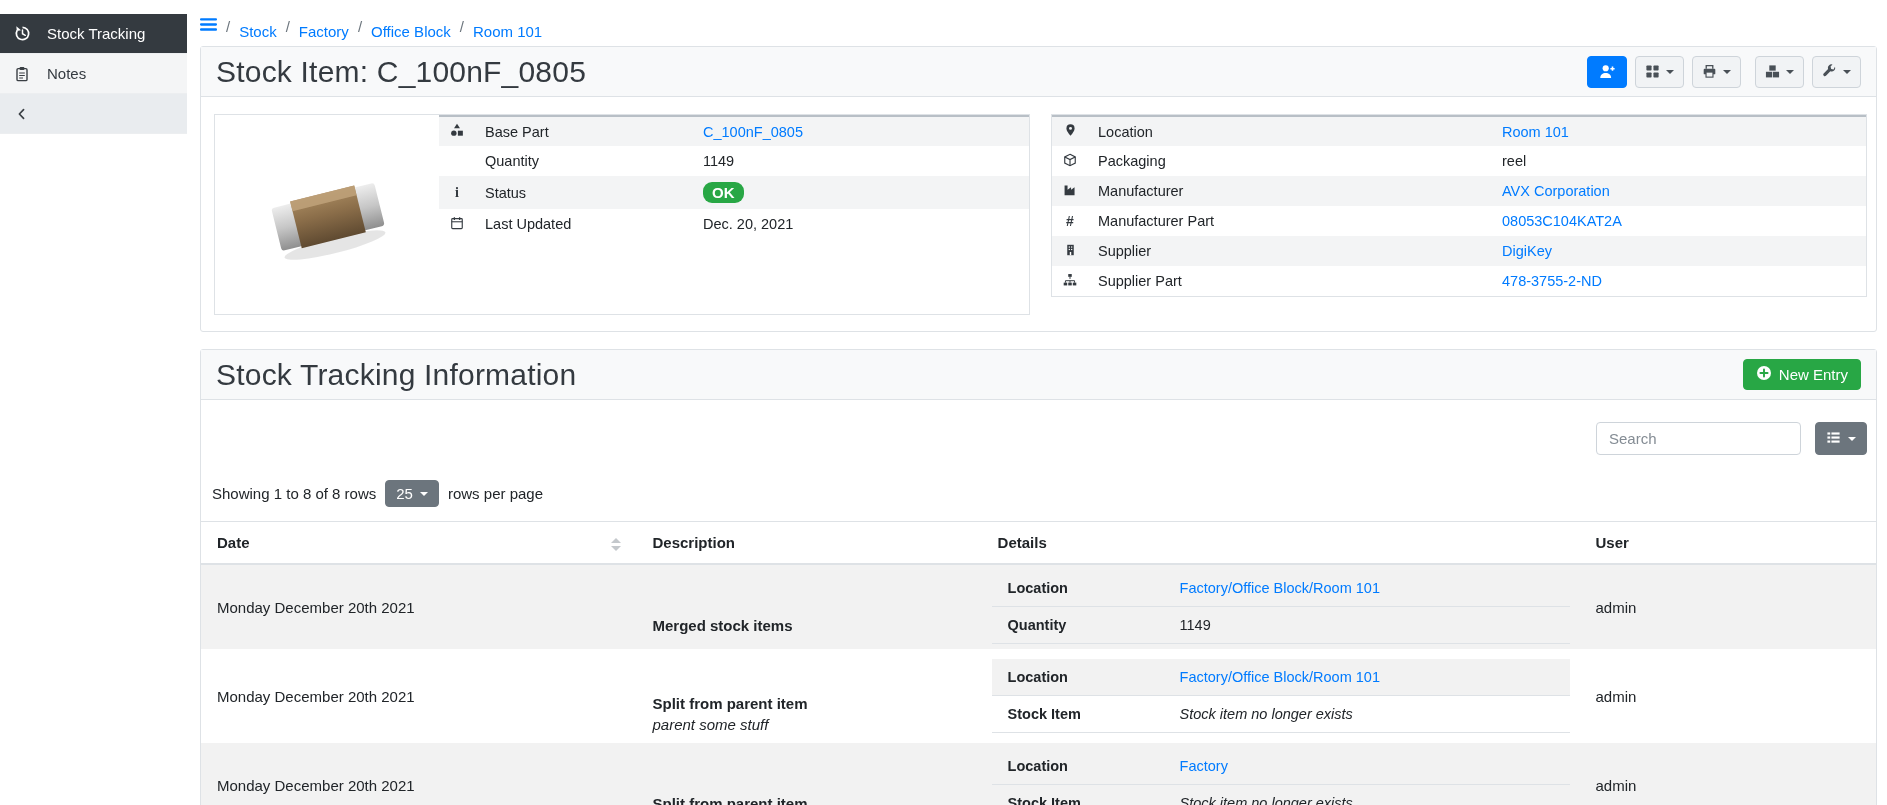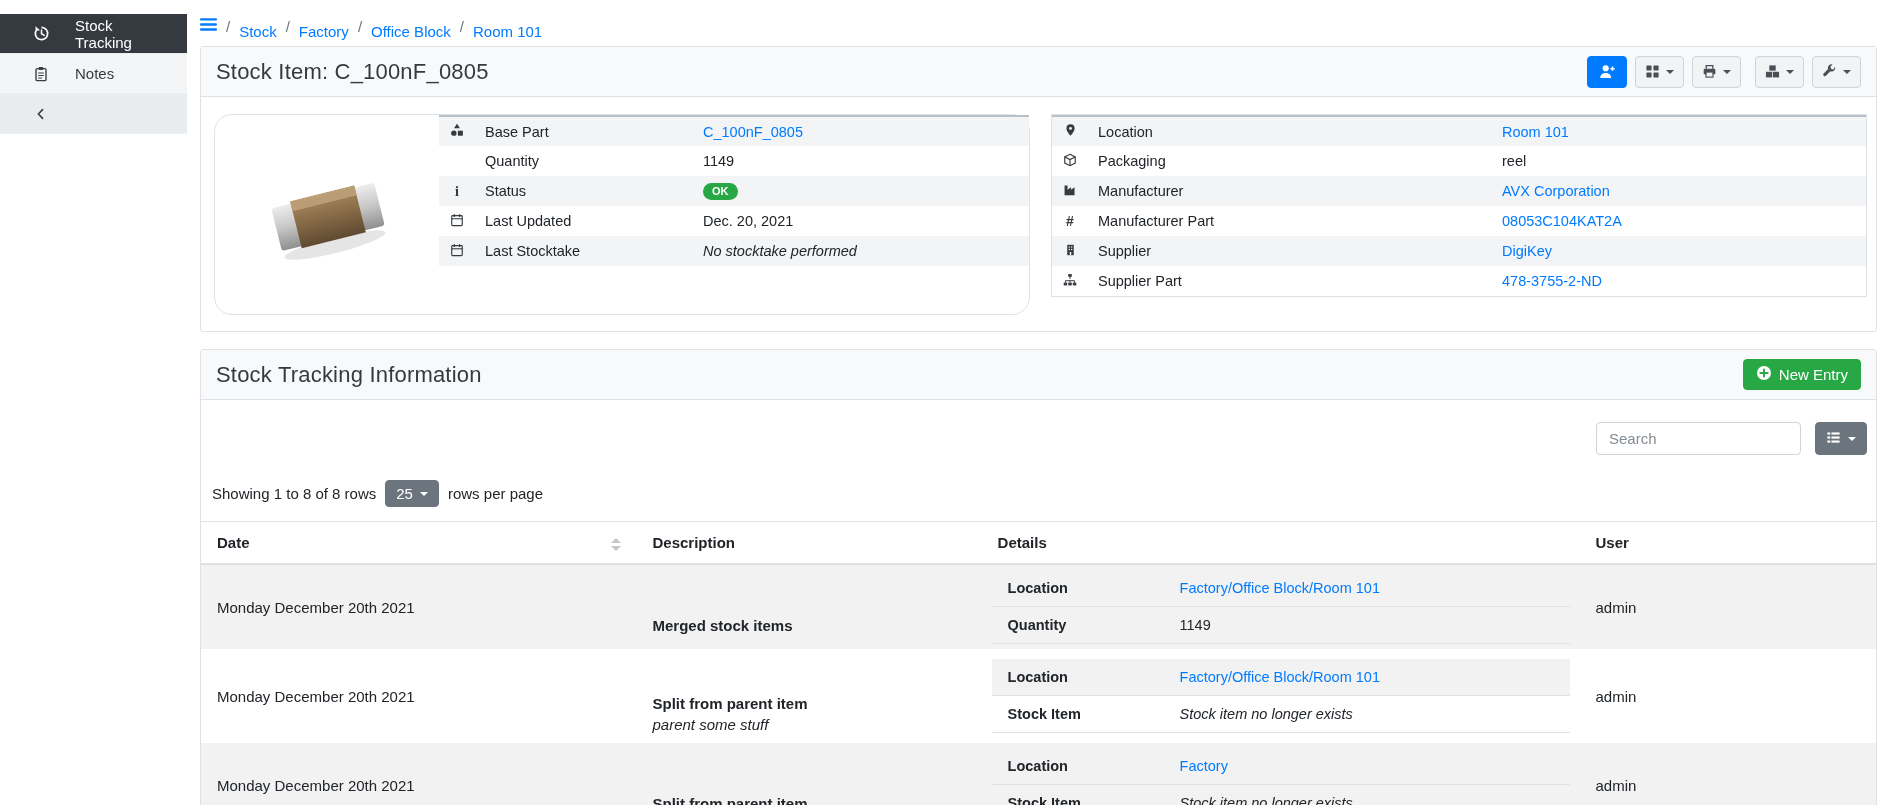--- a/index.html
+++ b/index.html
@@ -12,66 +12,66 @@
   *{box-sizing:border-box;margin:0;padding:0;}
   html,body{width:1887px;height:805px;overflow:hidden;background:#fff;
     font-family:"Liberation Sans",sans-serif;color:#212529;font-size:15px;}
   a{text-decoration:none;}
   button{font-family:inherit;}
 
   .app{display:flex;width:100%;height:100%;}
 
   
   .sidebar{flex:0 0 187px;padding-top:14px;background:#fff;}
-  .side-item{display:flex;align-items:center;gap:25px;height:40px;padding:0 32px;
+  .side-item{display:flex;align-items:center;gap:16px;height:40px;padding:0 13px;
     background:#f4f5f6;color:#343a40;font-size:15px;cursor:pointer;border-bottom:1px solid #eceef0;}
   .side-item .sicon{width:18px;height:18px;display:flex;align-items:center;justify-content:center;color:#3a3f44;flex:none;}
   .side-item.active{background:var(--sidebar-active-bg);color:#fff;}
   .side-item.active .sicon{color:#fff;}
   .side-item.collapse-btn{background:#e9ecef;}
 
   
   .main{flex:1;padding:14px 10px 0 13px;min-width:0;}
 
   .breadcrumb{display:flex;align-items:center;gap:9px;height:24px;margin-bottom:8px;font-size:15px;}
   .bc-menu{display:flex;align-items:center;color:var(--primary);cursor:pointer;}
   .bc-sep{color:#6c757d;}
   .bc-link{color:var(--link);cursor:pointer;margin-top:11px;}
 
   .panel{border:1px solid #dee2e6;border-radius:3px;background:#fff;}
   .panel + .panel{margin-top:17px;}
   .panel-heading{background:#f8f9fa;border-bottom:1px solid #dee2e6;height:50px;
     display:flex;align-items:center;justify-content:space-between;padding:0 15px;}
-  .panel-title{font-size:22px;font-weight:500;color:#343a40;letter-spacing:.2px;}
+  .panel-title{font-size:30px;font-weight:500;color:#343a40;letter-spacing:.2px;}
 
   
   .hdr-toolbar{display:flex;align-items:center;gap:8px;}
   .tbtn{display:inline-flex;align-items:center;justify-content:center;gap:6px;height:32px;min-width:40px;
     padding:0 9px;border:1px solid #ced4da;border-radius:4px;background:#f1f3f5;color:#495057;cursor:pointer;}
   .tbtn svg{display:block;}
   .tbtn.primary{background:var(--primary);border-color:var(--primary);color:#fff;}
   .tbtn.gap-lg{margin-left:6px;}
   .caret{width:0;height:0;border-left:4px solid transparent;border-right:4px solid transparent;
     border-top:4px solid currentColor;display:inline-block;}
 
   
   .details-body{display:flex;gap:21px;padding:17px 9px 16px 13px;align-items:flex-start;}
   .detail-box{border:1px solid #dee2e6;flex:1 1 0;min-width:0;}
-  .detail-box.with-thumb{display:flex;min-height:201px;border-radius:18px;}
+  .detail-box.with-thumb{display:flex;min-height:201px;}
   .thumb{flex:0 0 224px;display:flex;align-items:center;justify-content:center;}
   .detail-table-wrap{flex:1;min-width:0;}
   .detail-table{width:100%;border-collapse:collapse;font-size:14.5px;border-top:2px solid #b8bfc6;}
   .detail-table tr:nth-child(odd){background:#f3f4f5;}
   .detail-table td{padding:6px 10px;height:30px;vertical-align:middle;}
   .detail-table td.d-icon{width:36px;text-align:center;color:#343a40;}
   .detail-table.left td.d-label{width:218px;}
   .detail-table.right td.d-label{width:404px;}
   .link{color:var(--link);cursor:pointer;}
   .italic{font-style:italic;}
-  .badge-ok{display:inline-block;background:var(--success);color:#fff;font-size:11px;font-weight:700;
+  .badge-ok{display:inline-block;background:var(--success);color:#fff;font-size:15px;font-weight:700;
     padding:3px 9px;border-radius:9px;line-height:1;}
   .hash-glyph{font-weight:700;font-size:14px;}
   .info-glyph{font-weight:700;font-size:14px;font-family:"Liberation Serif",serif;}
 
   
   .btn-success{display:inline-flex;align-items:center;gap:7px;background:var(--success);color:#fff;
     border:1px solid var(--success);border-radius:4px;height:31px;padding:0 12px;font-size:15px;cursor:pointer;}
   .controls{display:flex;justify-content:flex-end;align-items:center;gap:14px;padding:22px 9px 0 13px;}
   .search{width:205px;height:33px;border:1px solid #ced4da;border-radius:4px;padding:0 12px;font-size:15px;color:#495057;}
   .search::placeholder{color:#848c94;}
@@ -261,29 +261,20 @@
               </tr>
               <tr>
                 <td class="d-icon"><span><svg width="14" height="14" viewBox="0 0 16 16">
                           <rect x="2" y="3" width="12" height="11.5" rx="1" fill="none" stroke="currentColor" stroke-width="1.3"></rect>
                           <path d="M2 6.6h12" stroke="currentColor" stroke-width="1.2"></path>
                           <path d="M5 1.4v3.2M11 1.4v3.2" stroke="currentColor" stroke-width="1.5"></path>
                         </svg></span></td>
                 <td class="d-label">Last Updated</td>
                 <td class="d-value">Dec. 20, 2021</td>
               </tr>
-              <tr>
-                <td class="d-icon"><span><svg width="14" height="14" viewBox="0 0 16 16">
-                          <rect x="2" y="3" width="12" height="11.5" rx="1" fill="none" stroke="currentColor" stroke-width="1.3"></rect>
-                          <path d="M2 6.6h12" stroke="currentColor" stroke-width="1.2"></path>
-                          <path d="M5 1.4v3.2M11 1.4v3.2" stroke="currentColor" stroke-width="1.5"></path>
-                        </svg></span></td>
-                <td class="d-label">Last Stocktake</td>
-                <td class="d-value"><span class="italic">No stocktake performed</span></td>
-              </tr>
             </tbody>
               </table>
           </div>
         </div>
 
         <div class="detail-box">
           <table class="detail-table right">
             <tbody>
                 <tr>
               <td class="d-icon"><span><svg width="13" height="14" viewBox="0 0 16 16">

